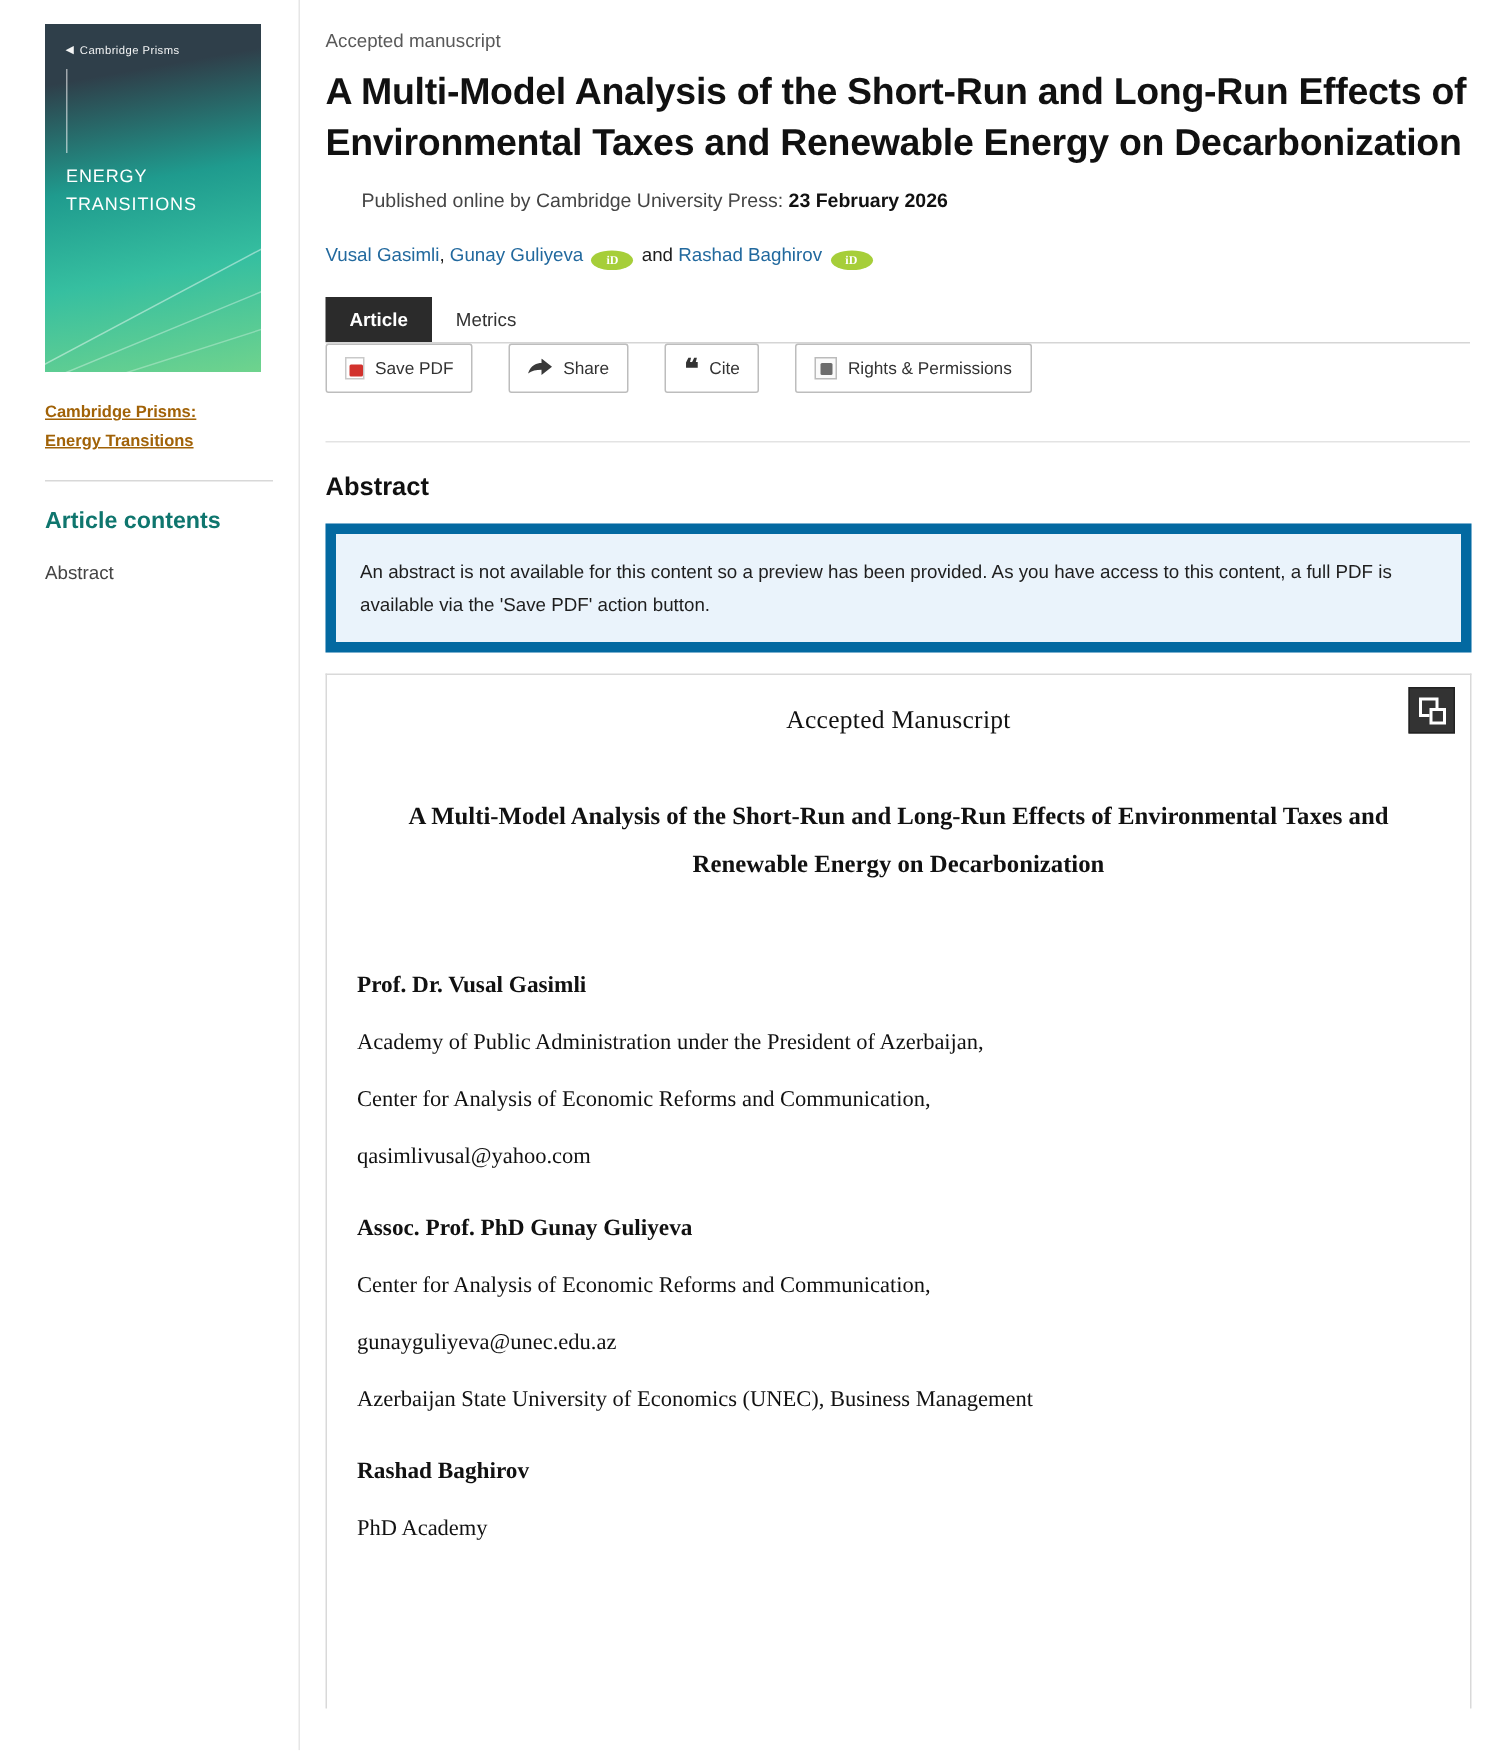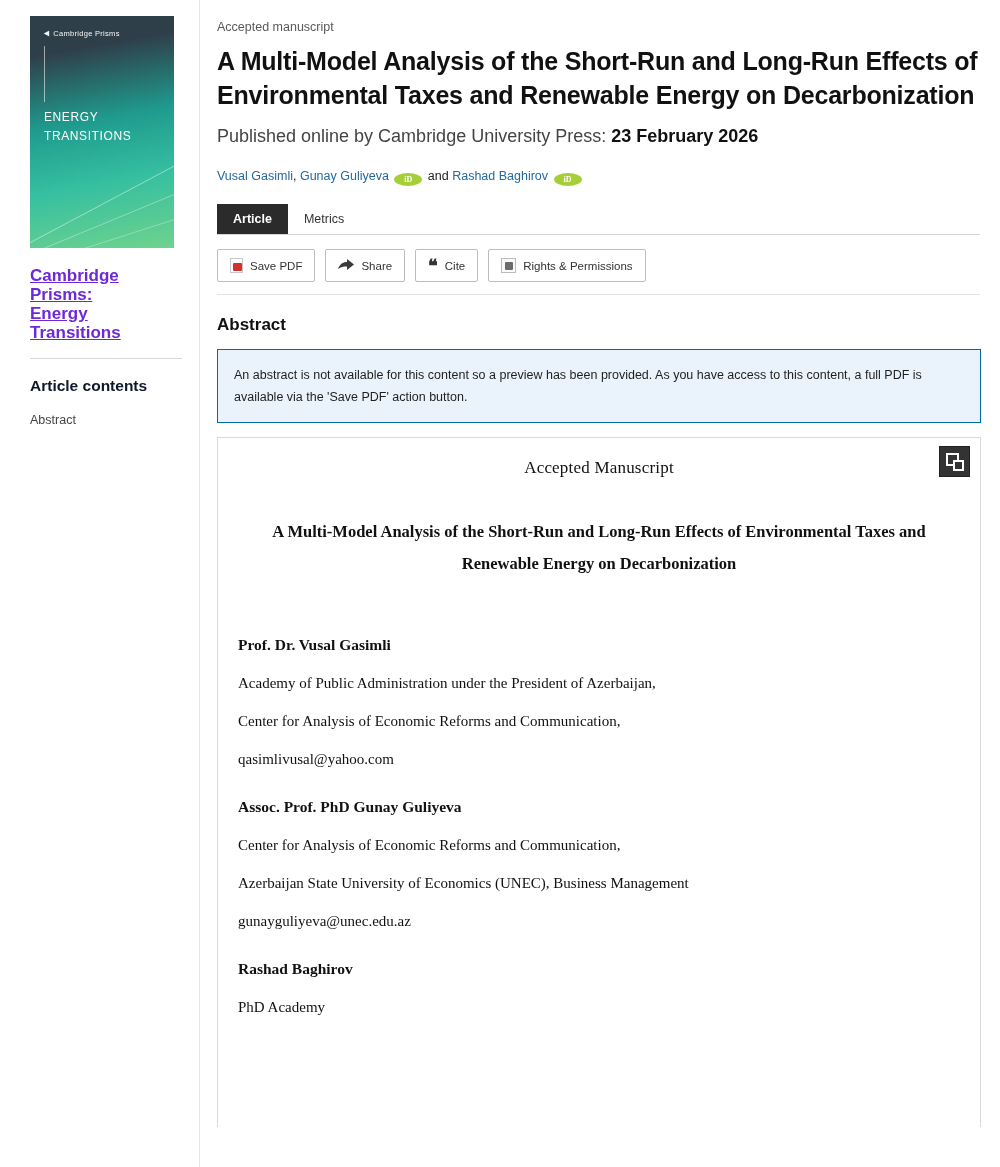--- a/index.html
+++ b/index.html
@@ -55,39 +55,39 @@
     width: 1px; height: 56px;
     background: rgba(255,255,255,.55);
   }
   .cover-lines {
     position: absolute;
     left: 0; bottom: 0;
     width: 152px; height: 90px;
   }
   .journal-link {
     margin-top: 18px;
-    font-size: 17px;
+    font-size: 11px;
     line-height: 19px;
     font-weight: bold;
-    color: #6d28d9;
+    color: #a16207;
     text-decoration: underline;
     cursor: pointer;
     width: 140px;
   }
   .sidebar-divider {
     margin: 16px 0 0 0;
     border: 0;
     border-top: 1px solid #d8d8d8;
     width: 152px;
   }
   .contents-title {
     margin-top: 18px;
     font-size: 15.5px;
     font-weight: bold;
-    color: #0f172a;
+    color: #0f766e;
   }
   .contents-item {
     margin-top: 18px;
     font-size: 12.5px;
     color: #444;
     cursor: pointer;
   }
 
   
   .main {
@@ -104,22 +104,23 @@
   h1.article-title {
     margin: 0;
     font-size: 25px;
     line-height: 34px;
     font-weight: bold;
     color: #111;
     letter-spacing: -.2px;
   }
   .pub-line {
     margin-top: 14px;
-    font-size: 18px;
+    font-size: 13px;
     color: #444;
+    margin-left: 24px;
   }
   .pub-line b { color: #111; }
   .authors {
     margin-top: 22px;
     font-size: 12.5px;
     color: #1c1c1c;
   }
   .authors a {
     color: #22699e;
     text-decoration: none;
@@ -153,24 +154,23 @@
     cursor: pointer;
     color: #333;
   }
   .tab.active {
     background: #2b2b2b;
     color: #fff;
     font-weight: bold;
   }
   
   .actions {
-    margin-top: 14px;
     display: flex;
-    gap: 10px;
-    padding-bottom: 12px;
+    gap: 24px;
+    padding-bottom: 32px;
     border-bottom: 1px solid #e3e3e3;
   }
   .btn {
     border: 1px solid #bdbdbd;
     background: #fff;
     border-radius: 2px;
     height: 33px;
     display: flex;
     align-items: center;
     gap: 7px;
@@ -216,21 +216,21 @@
 
   h2.section-title {
     margin: 20px 0 0 0;
     font-size: 17px;
     font-weight: bold;
     color: #111;
   }
   .notice {
     margin-top: 14px;
     background: #eaf3fb;
-    border: 1px solid #0369a1;
+    border: 7px solid #0369a1;
     padding: 14px 16px;
     font-size: 12.5px;
     line-height: 22px;
     color: #1e1e1e;
     width: 764px;
   }
 
   
   .preview {
     margin-top: 14px;
@@ -390,22 +390,22 @@
       <div class="pv-block">
         <div class="pv-name">Prof. Dr. Vusal Gasimli</div>
         <div class="pv-line">Academy of Public Administration under the President of Azerbaijan,</div>
         <div class="pv-line">Center for Analysis of Economic Reforms and Communication,</div>
         <div class="pv-line">qasimlivusal@yahoo.com</div>
       </div>
 
       <div class="pv-block">
         <div class="pv-name">Assoc. Prof. PhD Gunay Guliyeva</div>
         <div class="pv-line">Center for Analysis of Economic Reforms and Communication,</div>
+        <div class="pv-line">gunayguliyeva@unec.edu.az</div>
         <div class="pv-line">Azerbaijan State University of Economics (UNEC), Business Management</div>
-        <div class="pv-line">gunayguliyeva@unec.edu.az</div>
       </div>
 
       <div class="pv-block">
         <div class="pv-name">Rashad Baghirov</div>
         <div class="pv-line">PhD Academy</div>
       </div>
 
     </div>
   </div>
 </div>

